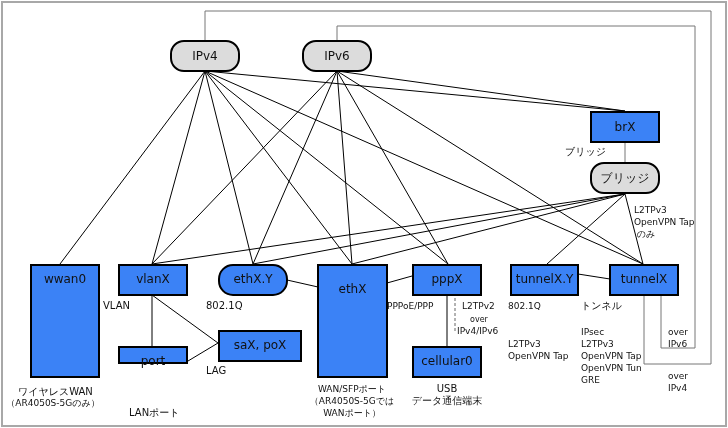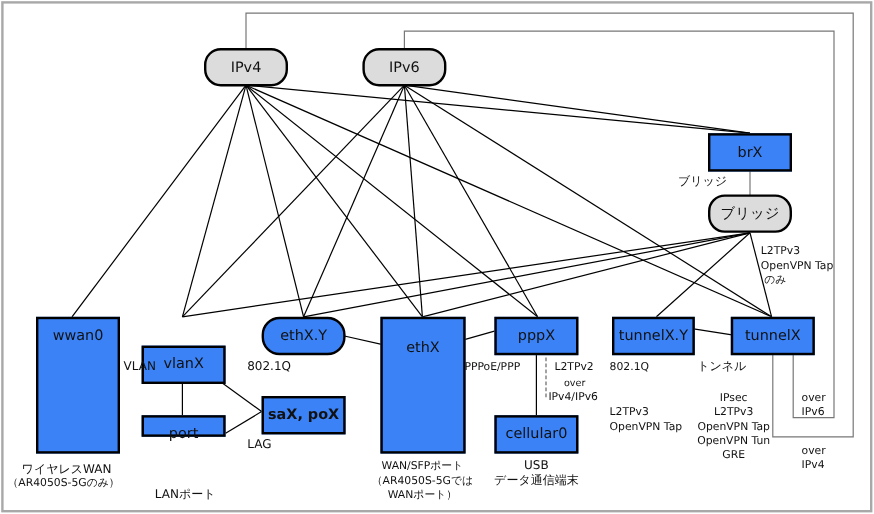--- a/index.html
+++ b/index.html
@@ -62,28 +62,28 @@
   </div>
 <div class="node pill" style="left:302px;top:40px;width:70px;height:32px;">
     <span>IPv6</span>
   </div>
 <div class="node" style="left:590px;top:111px;width:70px;height:32px;padding-top:7px;"><span>brX</span></div>
 <div class="node pill" style="left:590px;top:162px;width:70px;height:32px;">
     <span>ブリッジ</span>
   </div>
 
 <div class="node" style="left:18px;top:264px;width:70px;height:114px;padding-top:6px;margin-left:12px;"><span>wwan0</span></div>
-<div class="node" style="left:118px;top:264px;width:70px;height:32px;padding-top:6px;margin-top:24px;"><span>vlanX</span></div>
+<div class="node" style="left:118px;top:264px;width:70px;height:32px;padding-top:6px;"><span>vlanX</span></div>
 <div class="node" style="left:218px;top:264px;width:70px;height:32px;padding-top:6px;border-radius:15px;"><span>ethX.Y</span></div>
 <div class="node" style="left:317px;top:264px;width:71px;height:114px;padding-top:16px;"><span>ethX</span></div>
 <div class="node" style="left:412px;top:264px;width:70px;height:32px;padding-top:6px;"><span>pppX</span></div>
 <div class="node" style="left:510px;top:264px;width:69px;height:32px;padding-top:6px;"><span>tunnelX.Y</span></div>
 <div class="node" style="left:609px;top:264px;width:70px;height:32px;padding-top:6px;"><span>tunnelX</span></div>
 <div class="node" style="left:118px;top:346px;width:70px;height:18px;padding-top:6px;"><span>port</span></div>
-<div class="node" style="left:218px;top:330px;width:70px;height:32px;padding-top:6px;font-weight:bold;"><span>saX, poX</span></div>
+<div class="node" style="left:218px;top:330px;width:84px;height:32px;padding-top:6px;"><span>saX, poX</span></div>
 <div class="node" style="left:412px;top:346px;width:70px;height:32px;padding-top:6px;"><span>cellular0</span></div>
 
 <div class="lbl" style="left:565px;top:146px;">ブリッジ</div>
 <div class="lbl sm" style="left:634px;top:204px;">L2TPv3
 OpenVPN Tap
  のみ</div>
 <div class="lbl" style="left:103px;top:300px;">VLAN</div>
 <div class="lbl" style="left:206px;top:300px;">802.1Q</div>
 <div class="lbl" style="left:206px;top:365px;">LAG</div>
 <div class="lbl" style="left:129px;top:383px;margin-top:24px;">LANポート</div>
@@ -95,21 +95,21 @@
 <div class="lbl sm" style="left:457px;top:325px;">IPv4/IPv6</div>
 <div class="lbl sm c" style="left:302px;top:383px;width:100px;">WAN/SFPポート
 （AR4050S-5Gでは
 WANポート）</div>
 <div class="lbl c" style="left:397px;top:383px;width:100px;">USB
 データ通信端末</div>
 <div class="lbl sm" style="left:508px;top:300px;">802.1Q</div>
 <div class="lbl sm" style="left:508px;top:338px;">L2TPv3
 OpenVPN Tap</div>
 <div class="lbl" style="left:581px;top:300px;">トンネル</div>
-<div class="lbl sm" style="left:581px;top:326px;text-align:center;">IPsec
+<div class="lbl sm" style="left:581px;top:326px;">IPsec
 L2TPv3
 OpenVPN Tap
 OpenVPN Tun
 GRE</div>
 <div class="lbl sm" style="left:668px;top:326px;">over
 IPv6</div>
 <div class="lbl sm" style="left:668px;top:370px;">over
 IPv4</div>
 
 </body></html>

